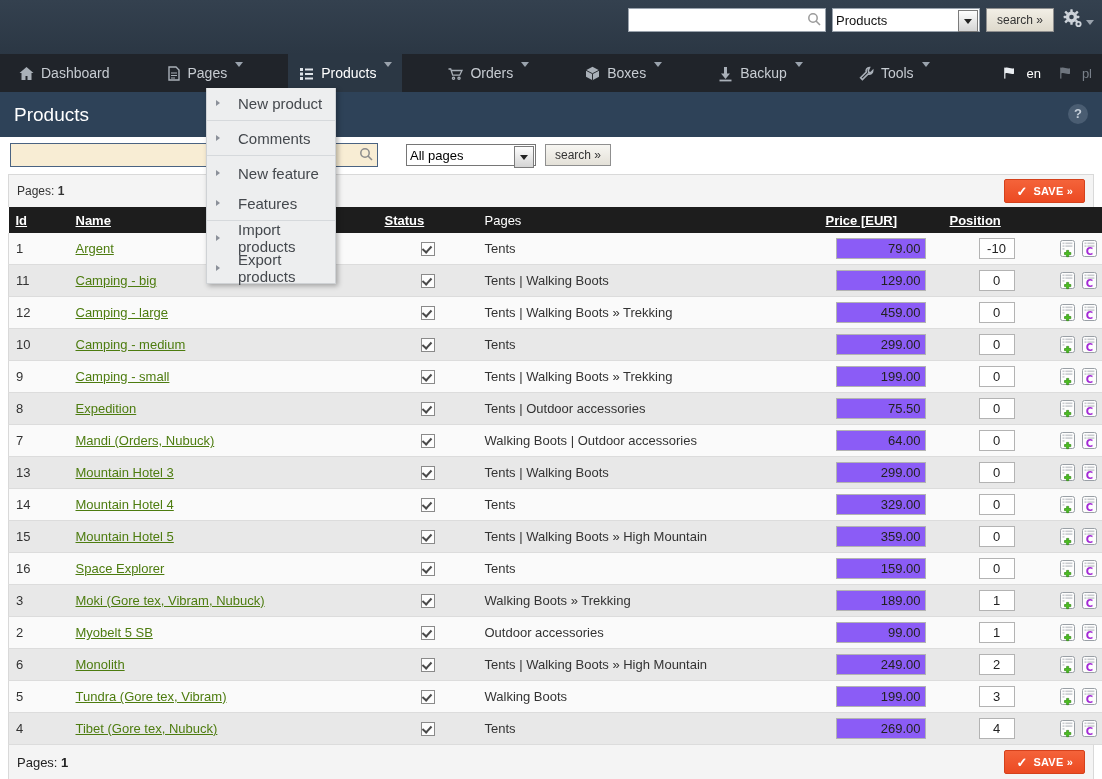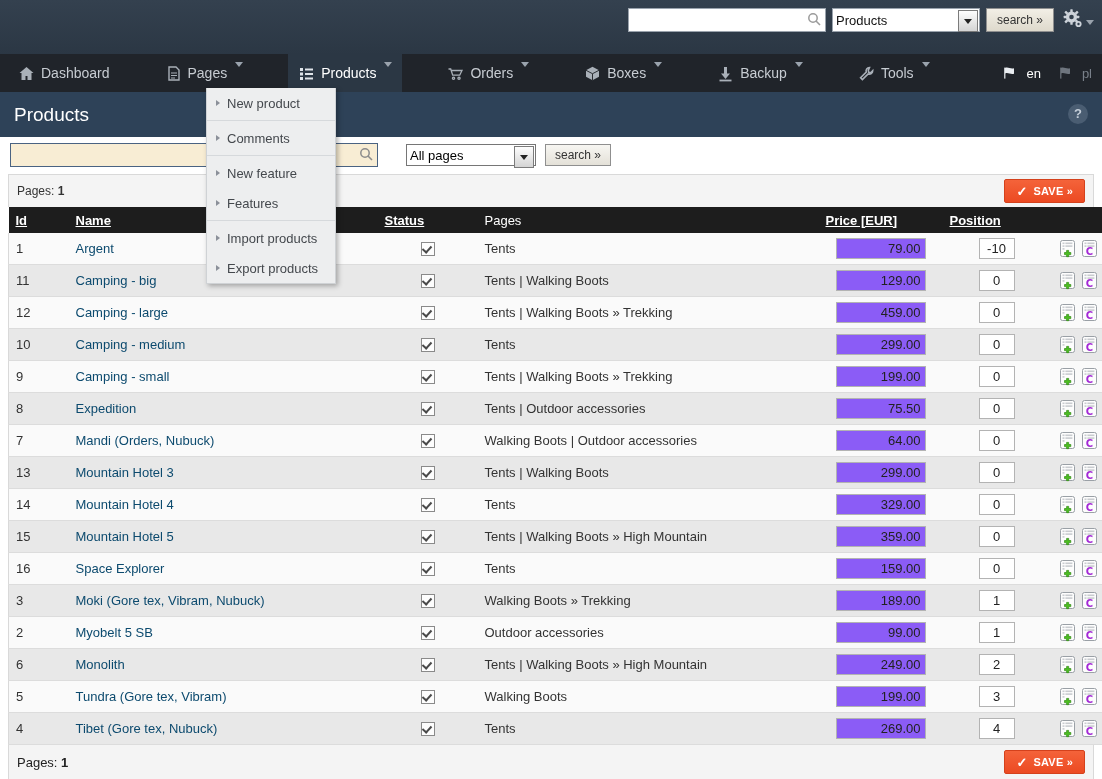--- a/index.html
+++ b/index.html
@@ -94,21 +94,21 @@
   table.grid{border-collapse:collapse;width:1086px;margin:0 8px;table-layout:fixed;}
   table.grid thead th{background:#1d1d1d;color:#fff;font-size:13px;text-align:left;
     height:26px;padding:0 7px;font-weight:normal;}
   table.grid thead th span.sort{text-decoration:underline;cursor:pointer;font-weight:bold;}
   table.grid tbody td{height:31px;padding:0 7px;font-size:13px;color:#333;
     border-bottom:1px solid #dcdcdc;}
   table.grid tbody tr:nth-child(odd) td{background:#fafafa;}
   table.grid tbody tr:nth-child(even) td{background:#e8e8e8;}
   td.c-id{width:46px;border-left:1px solid #d9d9d9;color:#333;}
   td.c-name{width:295px;}
-  td.c-name a{color:#0c4a6e;cursor:pointer;}
+  td.c-name a{color:#4d7c0f;text-decoration:underline;cursor:pointer;}
   td.c-status{width:86px;text-align:center;}
   td.c-pages{width:327px;}
   td.c-price{width:110px;text-align:center;}
   td.c-pos{width:94px;text-align:center;}
   td.c-act{width:104px;border-right:1px solid #d9d9d9;padding:0 4px;}
   th.c-id{width:46px;} th.c-name{width:295px;} th.c-status{width:86px;text-align:center;}
   th.c-pages{width:327px;} th.c-price{width:110px;} th.c-pos{width:94px;} th.c-act{width:104px;}
   .ipt-price{width:80px;height:19px;border:1px solid #b3b3b3;background:#8b5cf6;
     text-align:right;font-size:13px;padding:0 4px;font-family:"Liberation Sans",sans-serif;
     color:#222;}
@@ -123,22 +123,22 @@
   .acts .ai{width:19px;height:19px;cursor:pointer;}
   .acts .ai svg{display:block;}
 
   .botbar{height:34px;background:#f4f4f4;border:1px solid #d9d9d9;border-top:none;
     margin:0 8px;display:flex;align-items:center;padding:0 8px;justify-content:space-between;}
 
   
   .menu{position:absolute;left:206px;top:88px;width:128px;
     background:#edeeef;border:1px solid #cfd2d5;border-top:none;
     box-shadow:2px 2px 5px rgba(0,0,0,.30);z-index:50;}
-  .menu .mi{height:30px;display:flex;align-items:center;gap:7px;padding:0 9px;
-    font-size:13px;color:#44484d;cursor:pointer;}
+  .menu .mi{height:30px;display:flex;align-items:center;gap:18px;padding:0 9px;
+    font-size:15px;color:#44484d;cursor:pointer;}
   .menu .mi .ar{width:0;height:0;border-top:3px solid transparent;
     border-bottom:3px solid transparent;border-left:4px solid #8b9099;}
   .menu .sep{height:1px;background:#d6d9dc;margin:2px 0;}
 </style>
 </head>
 <body>
 
 <div class="topbar">
   <div class="logo">
     <svg width="160" height="52" viewBox="0 0 160 52">

